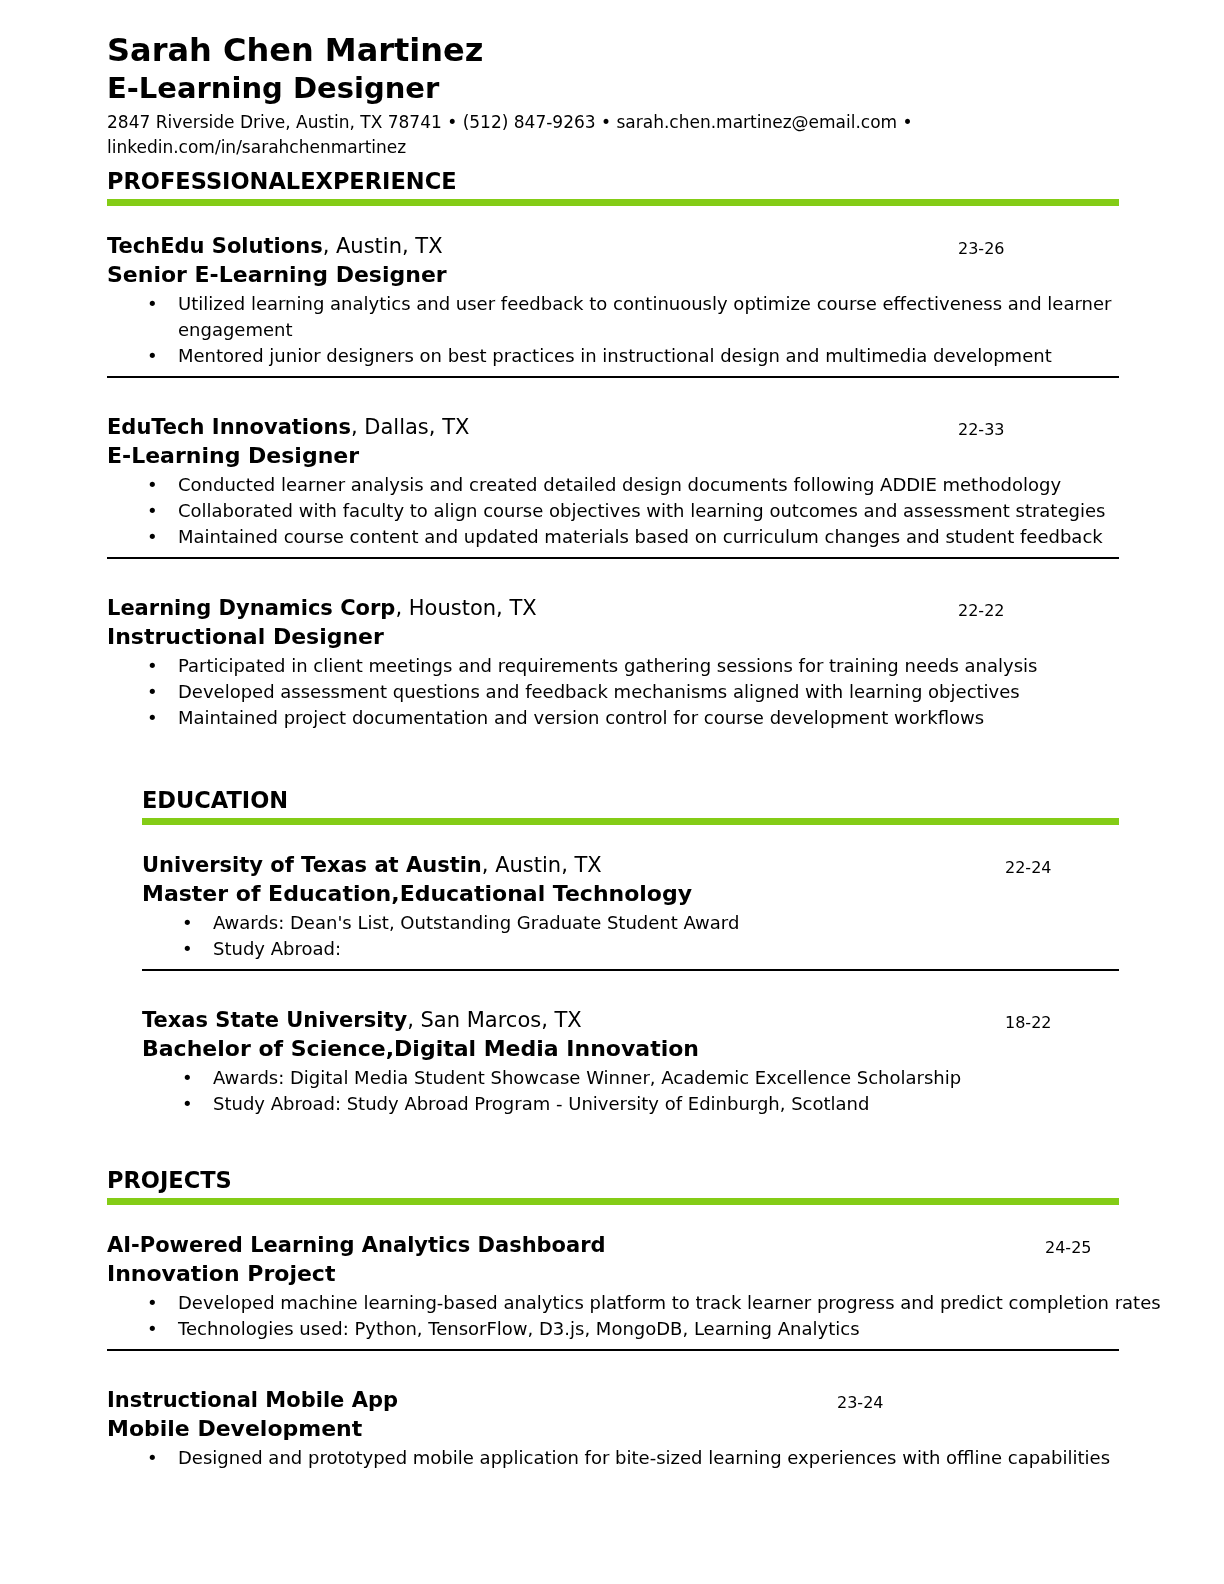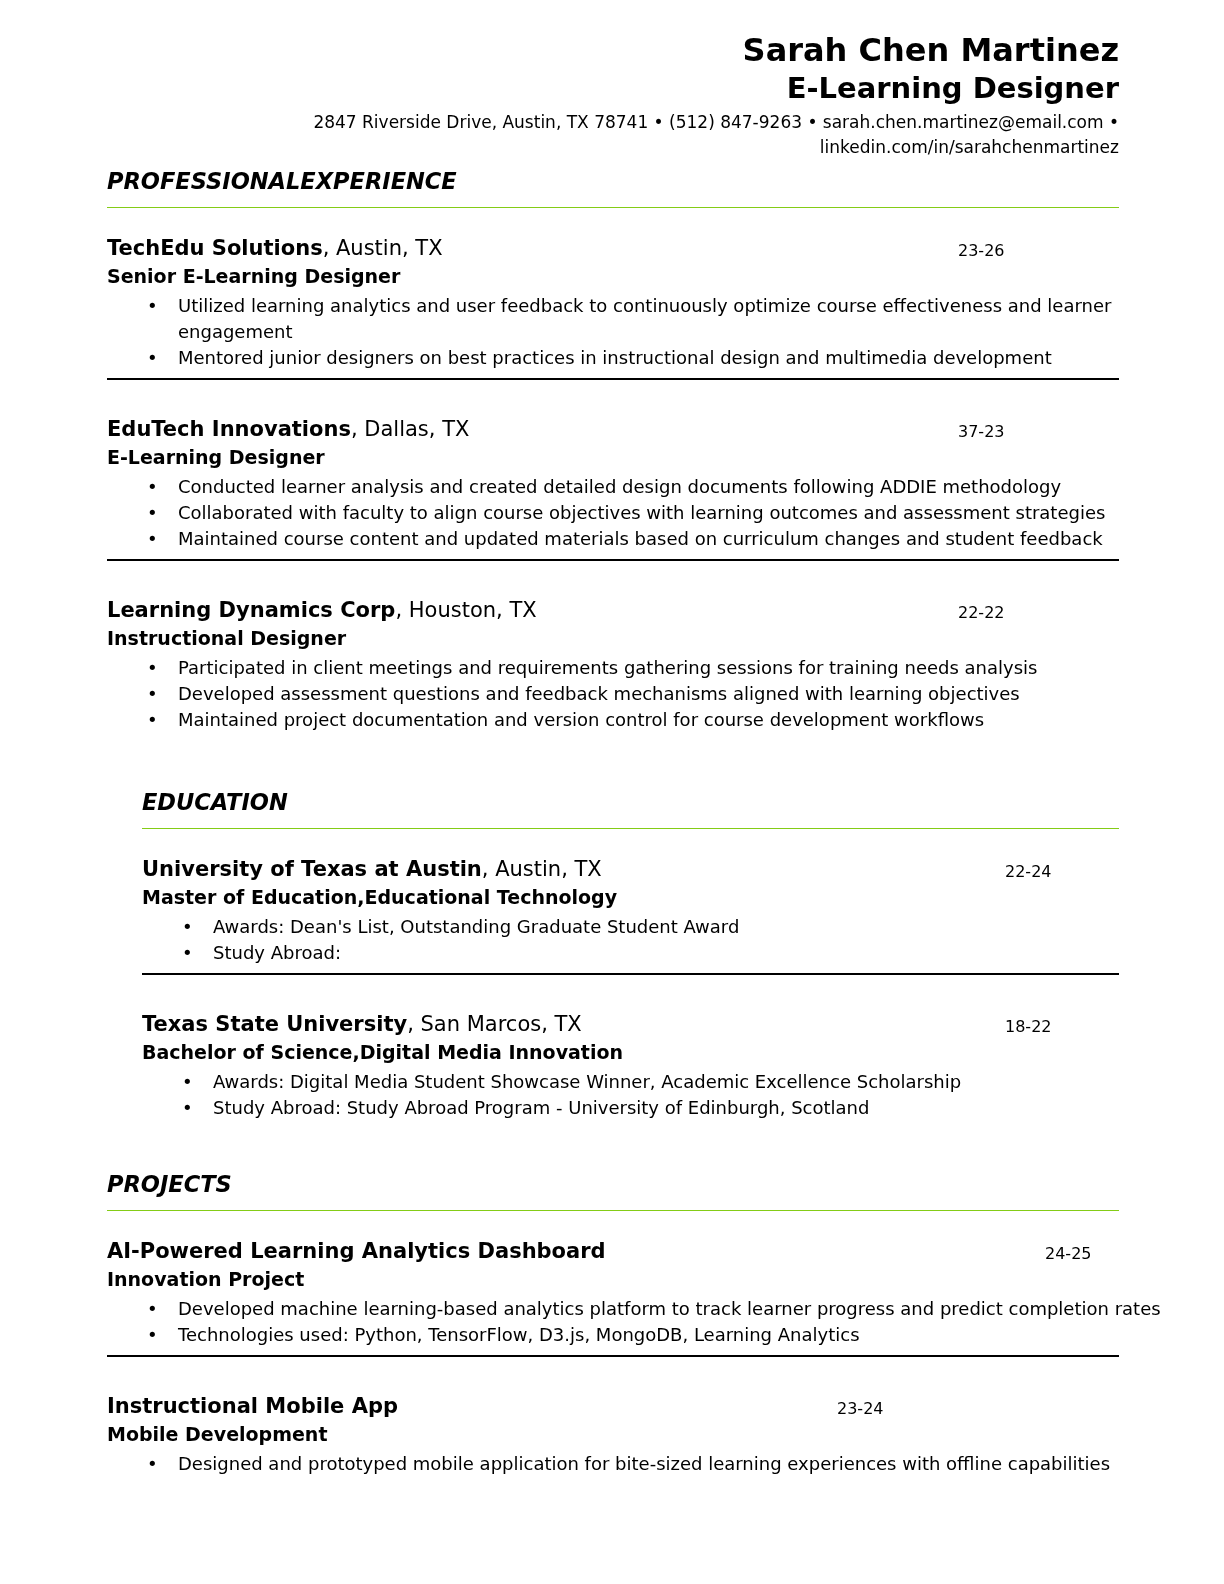--- a/index.html
+++ b/index.html
@@ -4,41 +4,41 @@
 <style>
   * { margin:0; padding:0; box-sizing:border-box; }
   html, body { background:#ffffff; }
   body {
     width:1224px; height:1584px; position:relative; overflow:hidden;
     font-family:"DejaVu Sans", sans-serif; color:#000000;
   }
   .content { position:absolute; left:107px; top:30px; width:1012px; }
 
   
-  .hdr { text-align:right; }
+  .hdr { text-align:left; }
   .name   { font-size:32px; font-weight:bold; line-height:40px; }
   .ptitle { font-size:29px; font-weight:bold; line-height:37px; }
   .contact{ font-size:17px; line-height:25px; margin-top:3px; }
 
   
   .section-experience { margin-top:8px; }
   .section-education  { margin-top:56px;margin-left:35px; }
   .section-projects   { margin-top:50px; }
   .sec-head {
     font-size:22.5px; font-weight:bold; letter-spacing:0px;
-    padding-bottom:13px; border-bottom:1px solid #84cc16;font-style:italic;
+    padding-bottom:5px; border-bottom:7px solid #84cc16;
   }
   .sec-body { padding-top:27px; }
 
   
   .entry { position:relative; }
   .entry-head { font-size:21px; line-height:27px; position:relative; }
   .org { font-weight:bold; }
   .dates { position:absolute; top:2px; font-size:16px; font-weight:normal; }
-  .role { font-size:19px; font-weight:bold; line-height:25px; margin-top:2px; }
+  .role { font-size:22px; font-weight:bold; line-height:25px; margin-top:2px; }
 
   ul.bullets { list-style:none; margin-top:4px; width:1072px; }
   .bullets li { position:relative; font-size:18px; line-height:26px; padding-left:71px; }
   .bullets li::before { content:"\2022"; position:absolute; left:40px; top:0; font-size:18px; }
 
   .divider { border:none; border-top:2px solid #000; margin-top:7px; margin-bottom:36px; }
 </style>
 </head>
 <body>
 
@@ -66,21 +66,21 @@
         <ul class="bullets">
           <li><span>Utilized learning analytics and user feedback to continuously optimize course effectiveness and learner engagement</span></li>
           <li><span>Mentored junior designers on best practices in instructional design and multimedia development</span></li>
         </ul>
       </div>
       <hr class="divider">
 
       <div class="entry">
         <div class="entry-head">
           <span class="org">EduTech Innovations</span><span>, Dallas, TX</span>
-          <span class="dates" style="left:851px">37-23</span>
+          <span class="dates" style="left:851px">22-33</span>
         </div>
         <div class="role">E-Learning Designer</div>
         <ul class="bullets">
           <li><span>Conducted learner analysis and created detailed design documents following ADDIE methodology</span></li>
           <li><span>Collaborated with faculty to align course objectives with learning outcomes and assessment strategies</span></li>
           <li><span>Maintained course content and updated materials based on curriculum changes and student feedback</span></li>
         </ul>
       </div>
       <hr class="divider">
 

